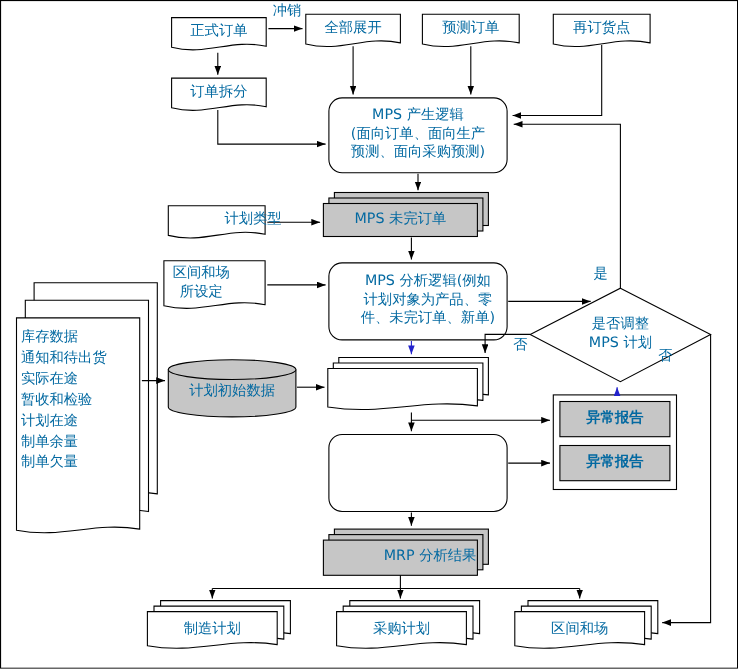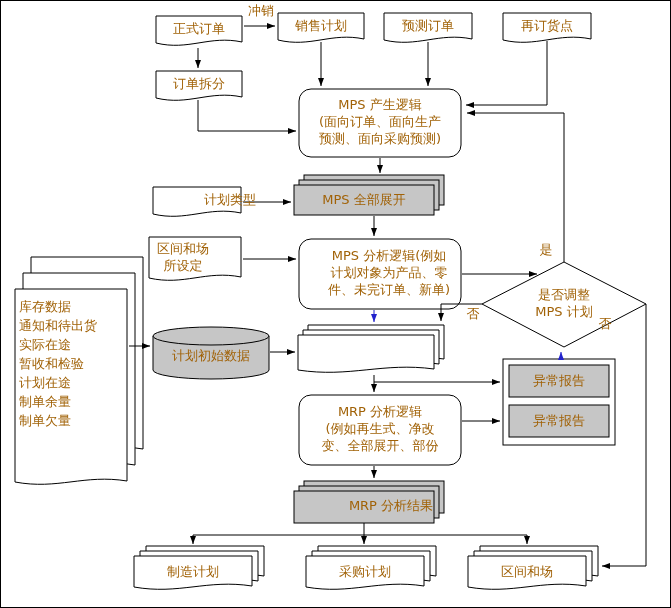--- a/index.html
+++ b/index.html
@@ -3,25 +3,25 @@
 <meta charset="utf-8">
 <style>
   html,body{margin:0;padding:0;background:#fff;}
   .stage{
     position:relative;width:671px;height:608px;background:#fff;
     border:1px solid #000;box-sizing:border-box;overflow:hidden;
     font-family:"DejaVu Sans",sans-serif;
   }
   .stage svg{position:absolute;left:0;top:0;}
   .lbl{
-    position:absolute;font-size:13px;line-height:1.3;color:#a16207;
+    position:absolute;font-size:13px;line-height:1.3;color:#0369a1;
     text-align:center;white-space:pre-line;pointer-events:none;
   }
   .lbl.left{text-align:left;line-height:19px;}
-  .lbl.bold{font-weight:normal;}
+  .lbl.bold{font-weight:bold;}
 </style>
 </head>
 <body>
 
 <div class="stage">
 
 <svg width="671" height="608" viewBox="0 0 671 608">
   <defs>
     <marker id="ah" markerWidth="9" markerHeight="8" refX="8" refY="3" orient="auto" markerUnits="userSpaceOnUse">
       <path d="M0,0 L8,3 L0,6 Z" fill="#000"></path>
@@ -126,31 +126,31 @@
     <line x1="192" y1="534" x2="526" y2="534"></line>
     <line x1="192" y1="534" x2="192" y2="543" marker-end="url(#ah)"></line>
     <line x1="363" y1="534" x2="363" y2="543" marker-end="url(#ah)"></line>
     <line x1="526" y1="534" x2="526" y2="543" marker-end="url(#ah)"></line>
   </g>
 </svg>
 
 <div class="lbl" style="left:236px;top:2px;width:48px;">冲销</div>
 
 <div class="lbl" style="left:155px;top:20px;width:86px;">正式订单</div>
-<div class="lbl" style="left:277px;top:17px;width:86px;">销售计划</div>
+<div class="lbl" style="left:277px;top:17px;width:86px;">全部展开</div>
 <div class="lbl" style="left:383px;top:17px;width:88px;">预测订单</div>
 <div class="lbl" style="left:502px;top:17px;width:88px;">再订货点</div>
 <div class="lbl" style="left:155px;top:75px;width:86px;">订单拆分</div>
 
 <div class="lbl" style="left:300px;top:96px;width:158px;">MPS 产生逻辑
 (面向订单、面向生产
 预测、面向采购预测)</div>
 
 <div class="lbl" style="left:152px;top:191px;width:88px;margin-left:33px;">计划类型</div>
-<div class="lbl" style="left:293px;top:191px;width:140px;">MPS 全部展开</div>
+<div class="lbl" style="left:293px;top:191px;width:140px;">MPS 未完订单</div>
 <div class="lbl" style="left:148px;top:240px;width:68px;">区间和场
 所设定</div>
 
 <div class="lbl" style="left:300px;top:247px;width:176px;">MPS 分析逻辑(例如
 计划对象为产品、零
 件、未完订单、新单)</div>
 
 <div class="lbl" style="left:503px;top:286px;width:120px;">是否调整
 MPS 计划</div>
 <div class="lbl" style="left:534px;top:241px;width:22px;">是</div>
@@ -160,23 +160,20 @@
 <div class="lbl left" style="left:18px;top:296px;width:106px;">库存数据
 通知和待出货
 实际在途
 暂收和检验
 计划在途
 制单余量
 制单欠量</div>
 
 <div class="lbl" style="left:152px;top:347px;width:116px;">计划初始数据</div>
 
-<div class="lbl" style="left:300px;top:403px;width:158px;">MRP 分析逻辑
-(例如再生式、净改
-变、全部展开、部份</div>
 
 <div class="lbl bold" style="left:508px;top:372px;width:100px;">异常报告</div>
 <div class="lbl bold" style="left:508px;top:412px;width:100px;">异常报告</div>
 
 <div class="lbl" style="left:293px;top:497px;width:140px;padding-left:27px;">MRP 分析结果</div>
 
 <div class="lbl" style="left:133px;top:563px;width:118px;">制造计划</div>
 <div class="lbl" style="left:305px;top:563px;width:118px;">采购计划</div>
 <div class="lbl" style="left:467px;top:563px;width:118px;">区间和场</div>
 

